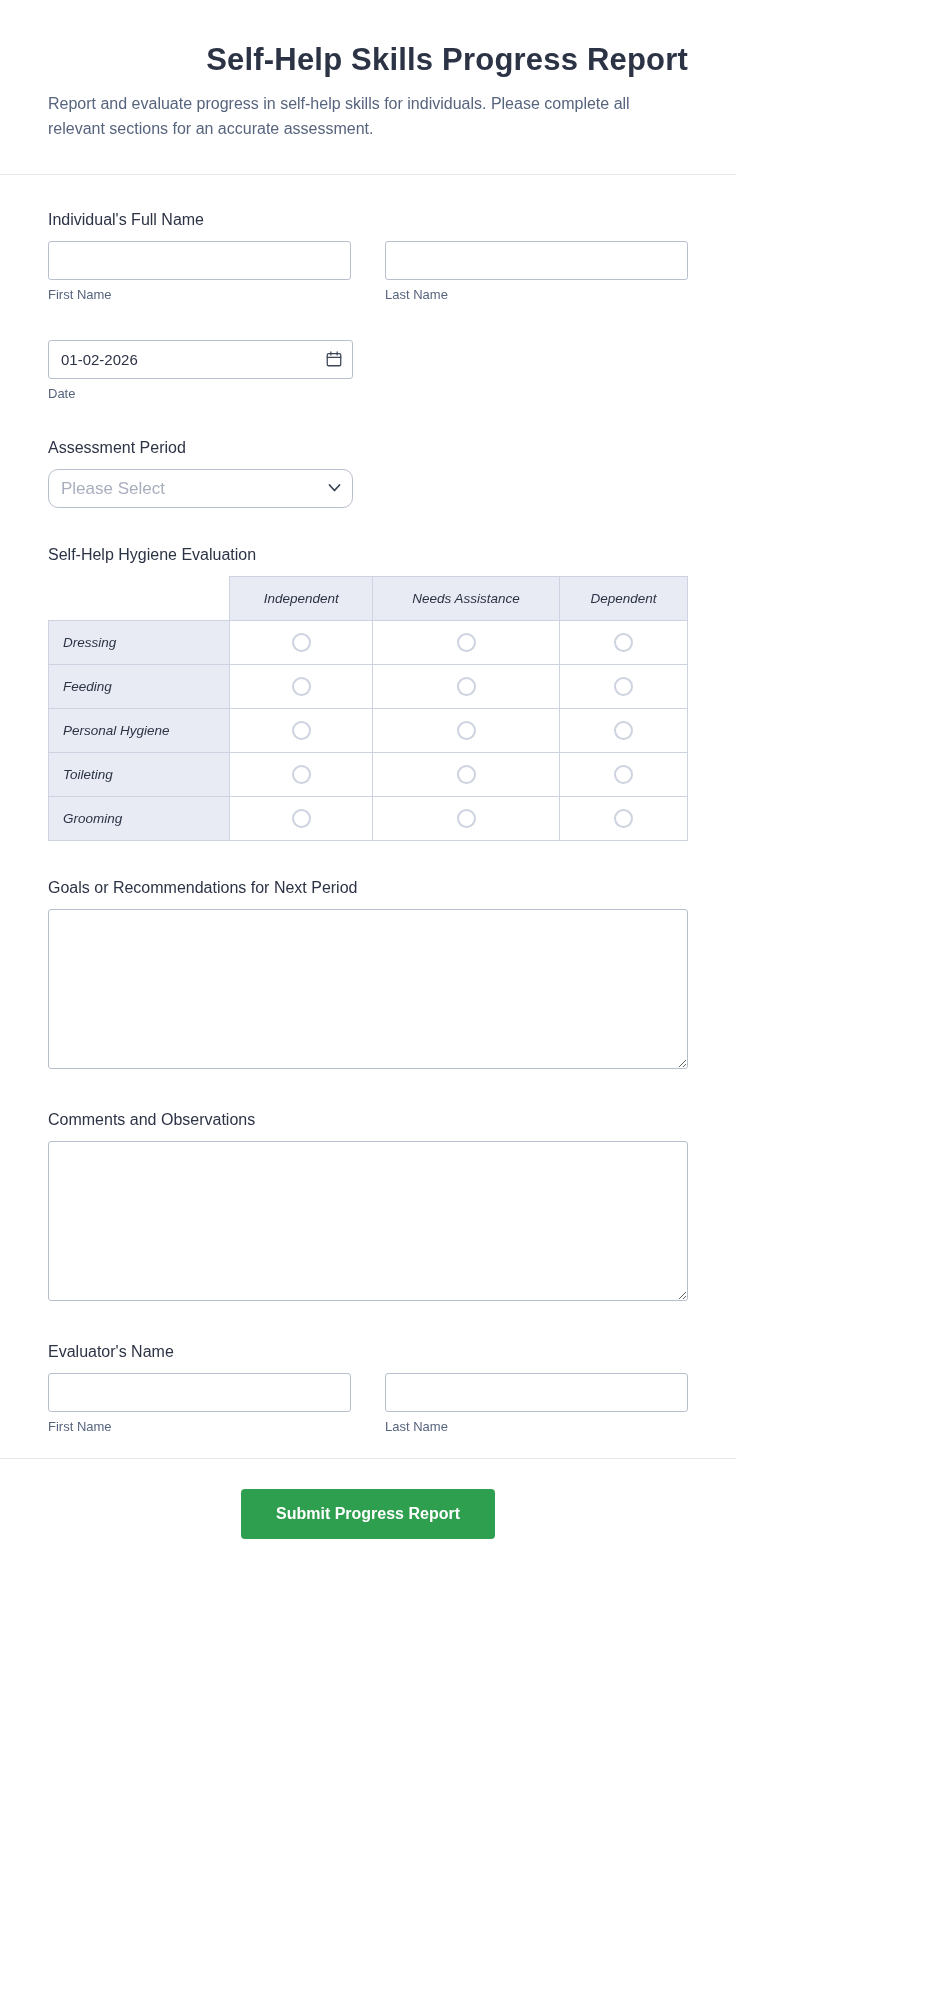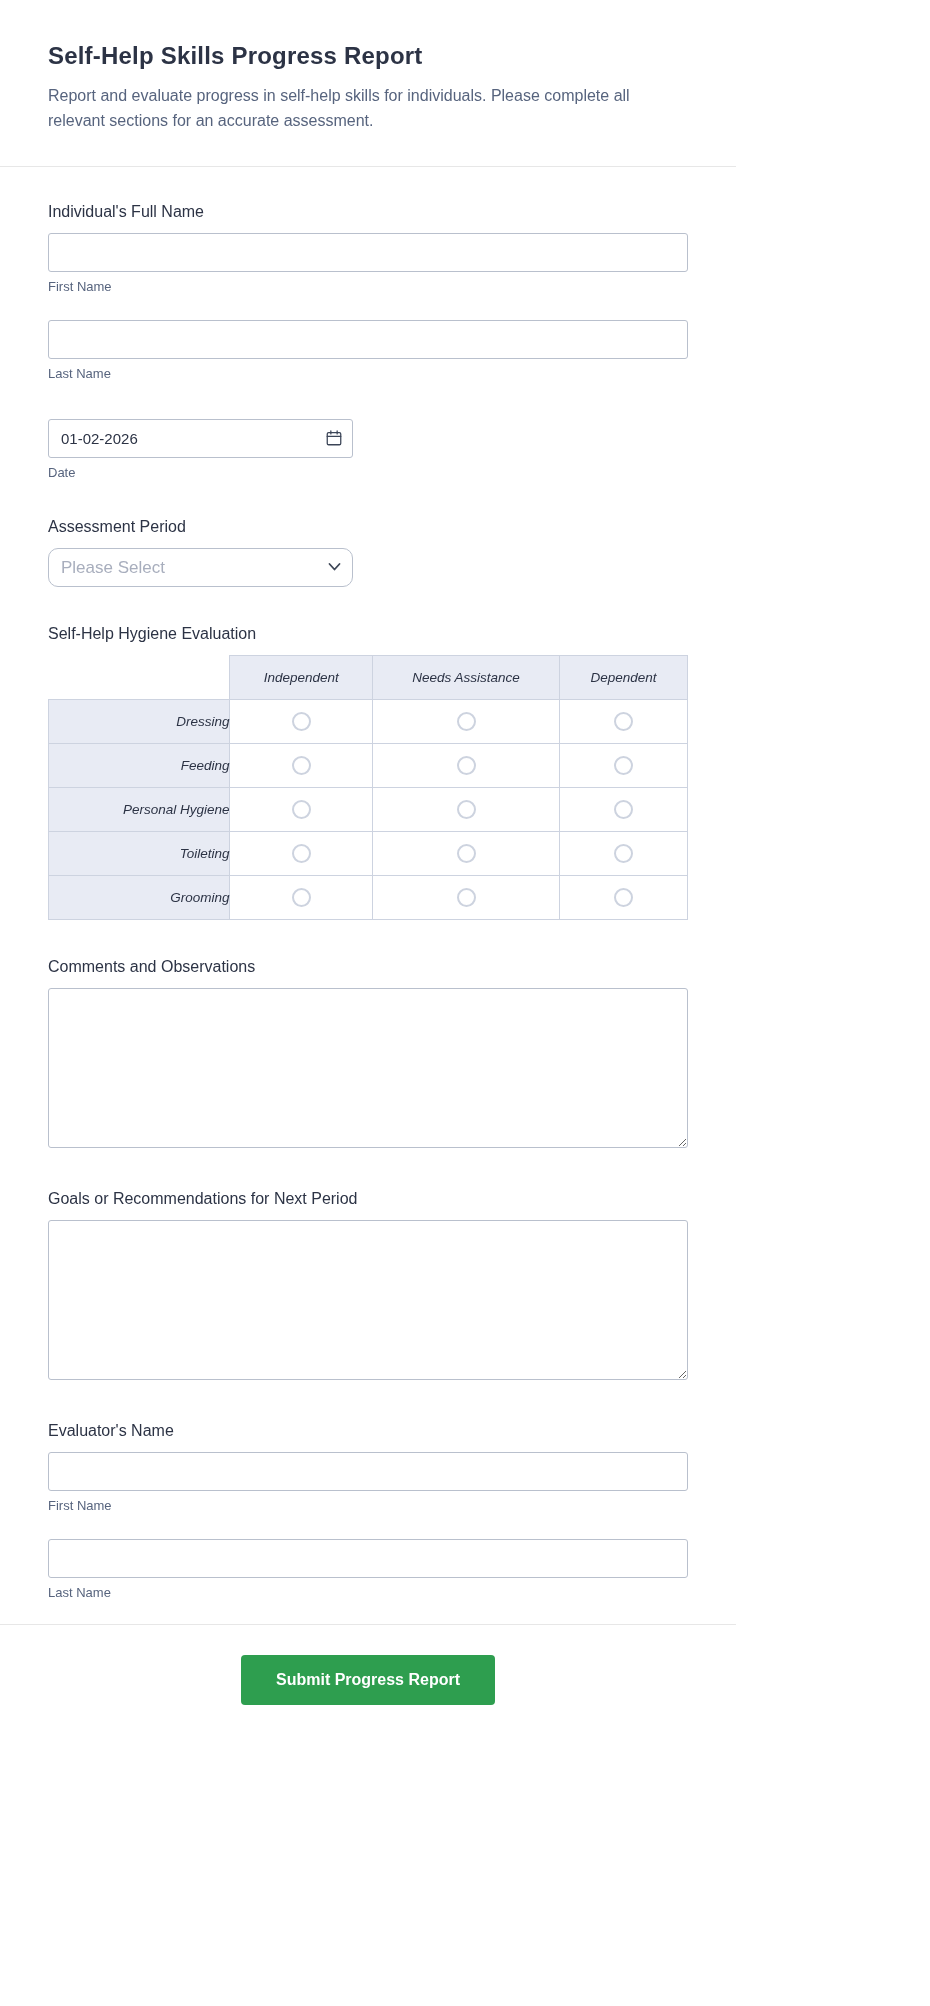--- a/index.html
+++ b/index.html
@@ -8,45 +8,46 @@
     background: #ffffff;
     font-family: "Liberation Sans", sans-serif;
     color: var(--heading-text, #2c3345);
   }
   .page { width: 930px; min-height: 2006px; background: #ffffff; }
   .form-card { width: 736px; background: #ffffff; }
 
   .form-header { padding: 42px 48px 0 48px; }
   .form-header h1 {
     margin: 0 0 14px 0;
-    font-size: 24px;
+    font-size: 31px;
     font-weight: 700;
     letter-spacing: 0.2px;
     color: var(--heading-text, #2c3345);
+    text-align: right;
   }
   .subtitle {
     margin: 0 0 32px 0;
     font-size: 16px;
     line-height: 1.55;
     color: var(--subtext, #57647e);
     max-width: 625px;
   }
   .divider { margin: 0; border: 0; border-top: 1px solid #e7e7e7; }
 
   .form-body { padding: 36px 48px 10px 48px; }
   .field { margin-bottom: 38px; }
   .field.last { margin-bottom: 14px; }
   .field-label {
     display: block;
     font-size: 16px;
     font-weight: 500;
     color: var(--heading-text, #2c3345);
     margin-bottom: 12px;
   }
-  .row2 { display: flex; gap: 26px; flex-direction: column; }
+  .row2 { display: flex; gap: 34px; }
   .half { flex: 1; min-width: 0; }
 
   .text-input {
     width: 100%; height: 39px;
     border: 1px solid var(--input-border, #b9c0cd);
     border-radius: 3px;
     padding: 0 24px 0 12px;
     font-family: inherit; font-size: 15px;
     color: var(--heading-text, #2c3345);
     background: #fff;
@@ -99,21 +100,21 @@
   .matrix .corner { border: none; background: transparent; }
   .matrix .colhead {
     background: var(--table-header-bg, #e8ebf4);
     font-weight: 400;
     text-align: center;
     color: var(--heading-text, #2c3345);
   }
   .matrix .rowhead {
     background: var(--table-header-bg, #e8ebf4);
     font-weight: 400;
-    text-align: right;
+    text-align: left;
     padding-left: 14px;
     color: var(--heading-text, #2c3345);
   }
   .radio-cell { text-align: center; background: #fff; }
   .radio {
     display: inline-block;
     width: 19px; height: 19px;
     border: 2px solid #cdd3df;
     border-radius: 50%;
     background: #fff;
@@ -251,26 +252,26 @@
               <th class="rowhead">Grooming</th>
               <td class="radio-cell"><span class="radio"></span></td>
               <td class="radio-cell"><span class="radio"></span></td>
               <td class="radio-cell"><span class="radio"></span></td>
             </tr>
           </tbody>
         </table>
       </div>
 
       <div class="field">
+        <label class="field-label">Goals or Recommendations for Next Period</label>
+        <textarea class="textarea" style=""></textarea>
+      </div>
+
+      <div class="field">
         <label class="field-label">Comments and Observations</label>
-        <textarea class="textarea" style=""></textarea>
-      </div>
-
-      <div class="field">
-        <label class="field-label">Goals or Recommendations for Next Period</label>
         <textarea class="textarea" style=""></textarea>
       </div>
 
       <div class="field last">
         <label class="field-label">Evaluator's Name</label>
         <div class="row2">
           <div class="half">
             <input type="text" class="text-input plain" value="" style="">
             <div class="sublabel">First Name</div>
           </div>

